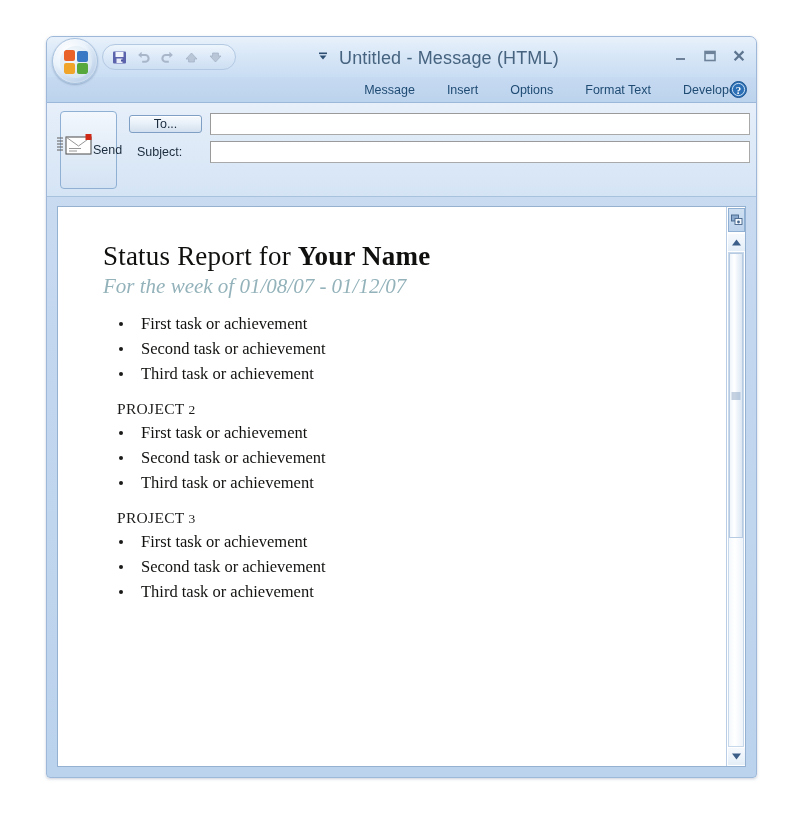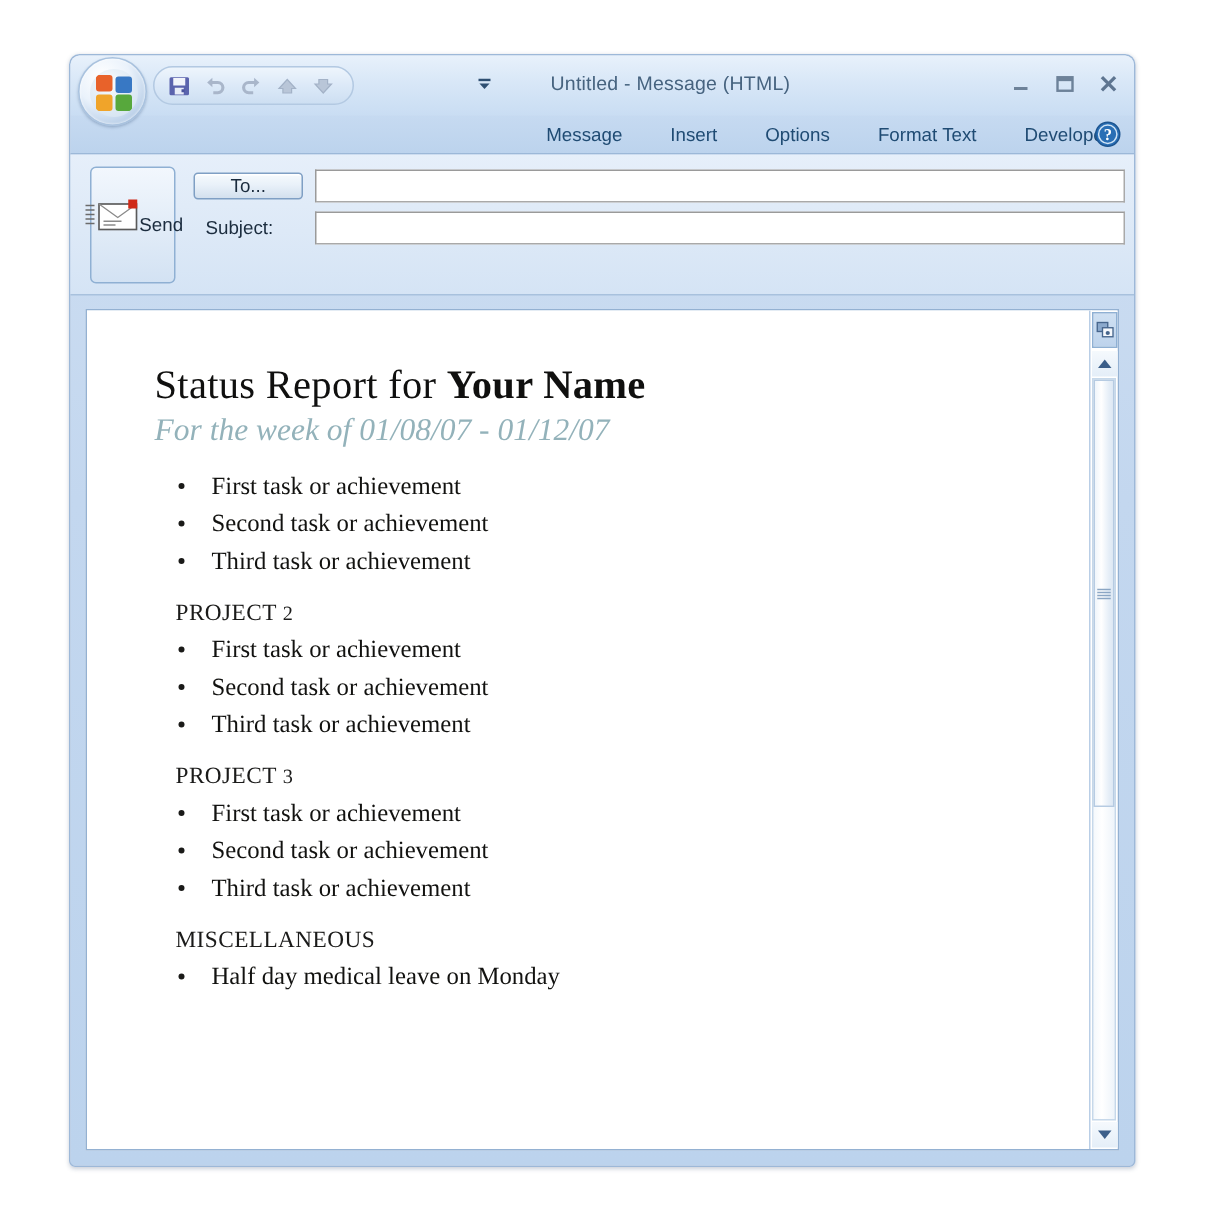--- a/index.html
+++ b/index.html
@@ -73,25 +73,24 @@
 
   #qatdrop {
     position: absolute; left: 269px; top: 12px;
     width: 14px; height: 14px;
     display:flex; align-items:center; justify-content:center;
     cursor:pointer;
   }
 
   #wtitle {
     position: absolute; left: 292px; top: 11px;
-    font-size: 13px;
+    font-size: 18px;
     color: #46637f;
     letter-spacing: .15px;
     white-space: nowrap;
-    margin-left: 28px;
   }
 
   #wctrls { position:absolute; right:6px; top:9px; display:flex; gap:7px; }
   .wbtn {
     width: 22px; height: 19px;
     display:flex; align-items:center; justify-content:center;
     cursor:pointer;
   }
 
   
@@ -438,26 +437,20 @@
       <div class="section">
         <div class="sec-head"><span>PROJECT</span>
              <span class="osf">3</span></div>
         <ul class="tasks">
           <li>First task or achievement</li>
           <li>Second task or achievement</li>
           <li>Third task or achievement</li>
         </ul>
       </div>
 
-      <div class="section">
-        <div class="sec-head"><span>MISCELLANEOUS</span></div>
-        <ul class="tasks">
-          <li>Half day medical leave on Monday</li>
-        </ul>
-      </div>
 
     </div>
 
     <div id="vscroll">
       <div id="sb-icon">
         <svg width="14" height="14" viewBox="0 0 14 14">
           <rect x="1.5" y="2" width="7" height="6" fill="#8ba9cc" stroke="#46658c" stroke-width=".9"></rect>
           <rect x="5" y="5.5" width="7" height="6" fill="#f5f8fc" stroke="#46658c" stroke-width=".9"></rect>
           <circle cx="8.5" cy="9" r="1.4" fill="#46658c"></circle>
         </svg>

